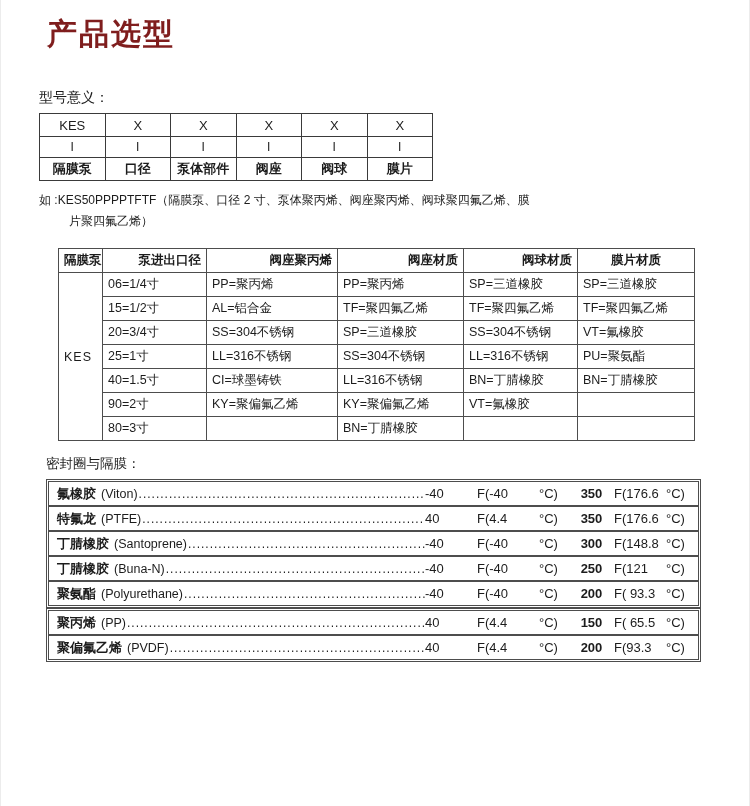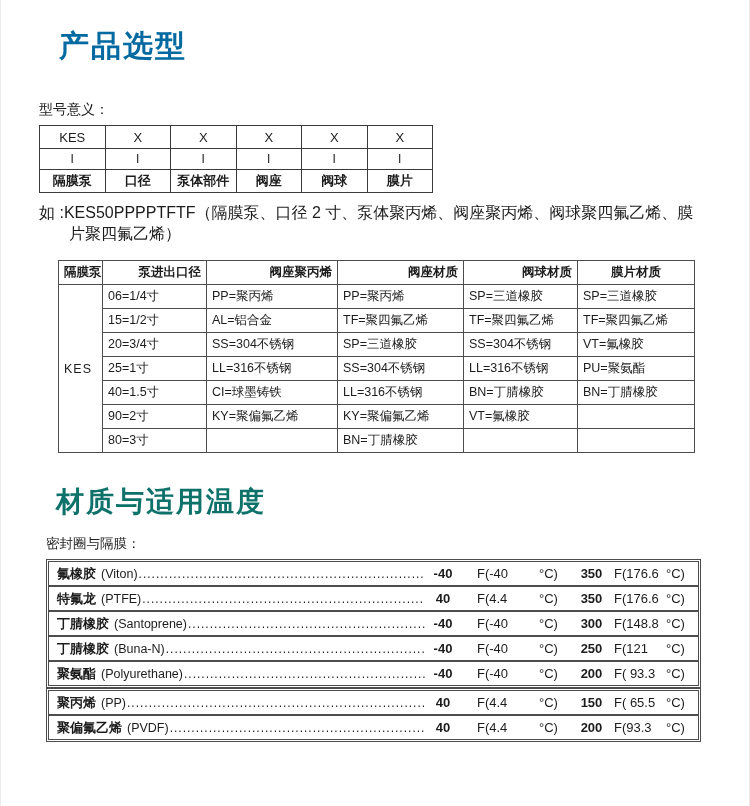--- a/index.html
+++ b/index.html
@@ -7,37 +7,37 @@
     position:relative;
     width:750px;height:806px;
     background:#fff;
     border-left:1px solid #ececec;border-right:1px solid #ececec;
     box-sizing:border-box;
     font-family:"Liberation Sans","DejaVu Sans",sans-serif;
     color:#1c1c1c;
     overflow:hidden;
   }
   .title{
-    margin:12px;padding:14px 0 0 46px;
-    font-size:30px;font-weight:bold;color:#0369a1;letter-spacing:2px;
+    margin:0;padding:14px 0 0 46px;
+    font-size:30px;font-weight:bold;color:#7f1d1d;letter-spacing:2px;
   }
   .section-title{
     margin:30px 0 0 55px;
     font-size:28px;font-weight:bold;color:#0e716a;letter-spacing:2px;
   }
   .model-label{margin:34px 12px 6px 38px;font-size:14px;}
   
   table.model{border-collapse:collapse;margin-left:38px;width:394px;table-layout:fixed;}
   table.model td{
     border:1px solid #3a3a3a;text-align:center;
     font-size:13px;height:20px;padding:1px 0;
   }
   table.model tr.bar td{font-size:12px;height:18px;}
   table.model tr.names td{font-weight:600;}
-  .example{margin:9px 0 10px 38px;font-size:16px;line-height:21px;width:660px;}
+  .example{margin:9px 0 10px 38px;font-size:12px;line-height:21px;width:660px;}
   .example .l2{padding-left:30px;}
   
   table.sel{border-collapse:collapse;margin:16px 0 0 57px;table-layout:fixed;width:636px;}
   table.sel th,table.sel td{
     border:1px solid #4d4d4d;font-size:12.5px;padding:2px 5px;
     height:19px;text-align:left;font-weight:normal;overflow:hidden;white-space:nowrap;
   }
   table.sel th{font-weight:600;text-align:right;}
   table.sel th.c,table.sel td.c{text-align:center;}
   td.series{font-size:17px;text-align:center;letter-spacing:1px;}
@@ -46,21 +46,21 @@
   .temp-label.fluid{margin-top:40px;}
   .ttable{margin-left:45px;width:655px;border:1px solid #4d4d4d;box-sizing:border-box;padding:1px;}
   .trow{
     height:23px;border:1px solid #4d4d4d;
     display:flex;align-items:center;padding:0 8px;font-size:13px;
   }
   .tcn{font-weight:bold;white-space:nowrap;}
   .ten{margin-left:5px;white-space:nowrap;font-size:12.5px;}
   .dots{flex:1;overflow:hidden;white-space:nowrap;font-size:12px;letter-spacing:1px;margin:0 0 0 1px;}
   .dots::after{content:"........................................................................................................................";}
-  .tv1{width:36px;text-align:center;white-space:pre;font-weight:bold;}
+  .tv1{width:36px;text-align:left;white-space:pre;}
   .tf1{width:46px;margin-left:16px;white-space:pre;}
   .tu1{width:30px;margin-left:16px;white-space:pre;}
   .tv2{width:45px;text-align:center;white-space:pre;font-weight:bold;}
   .tf2{width:52px;white-space:pre;}
   .tu2{width:24px;white-space:pre;}
 </style>
 </head>
 <body>
 
 <div class="doc">
@@ -167,21 +167,20 @@
     <tr>
       <td>80=3寸</td>
       <td></td>
       <td>BN=丁腈橡胶</td>
       <td></td>
       <td></td>
     </tr>
   </tbody>
     </table>
 
-  <h2 class="section-title">材质与适用温度</h2>
 
   <div class="temp-label">密封圈与隔膜：</div>
 
   <div class="ttable">
     <div class="trow">
       <span class="tcn">氟橡胶</span>
       <span class="ten">(Viton)</span>
       <span class="dots"></span>
       <span class="tv1">-40</span>
       <span class="tf1">F(-40</span>

